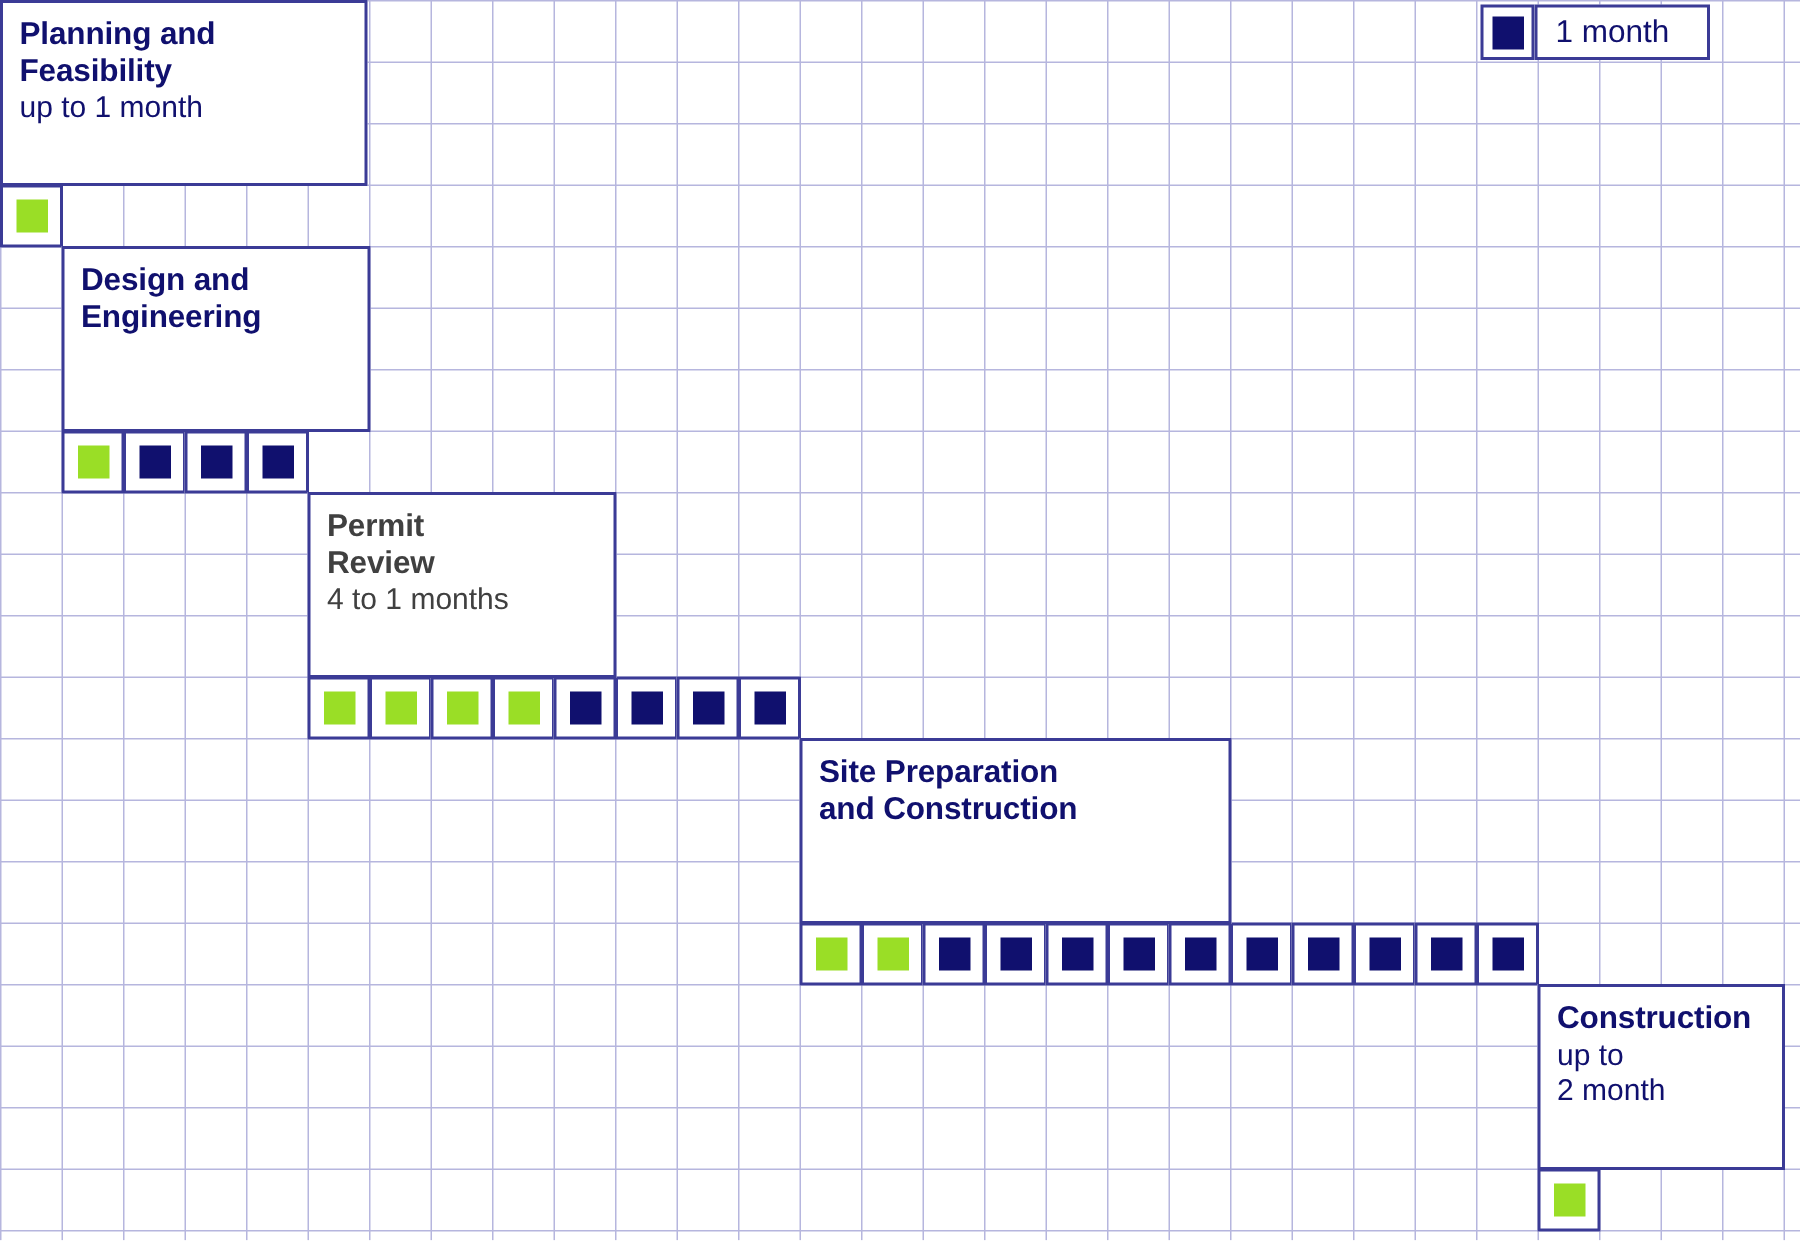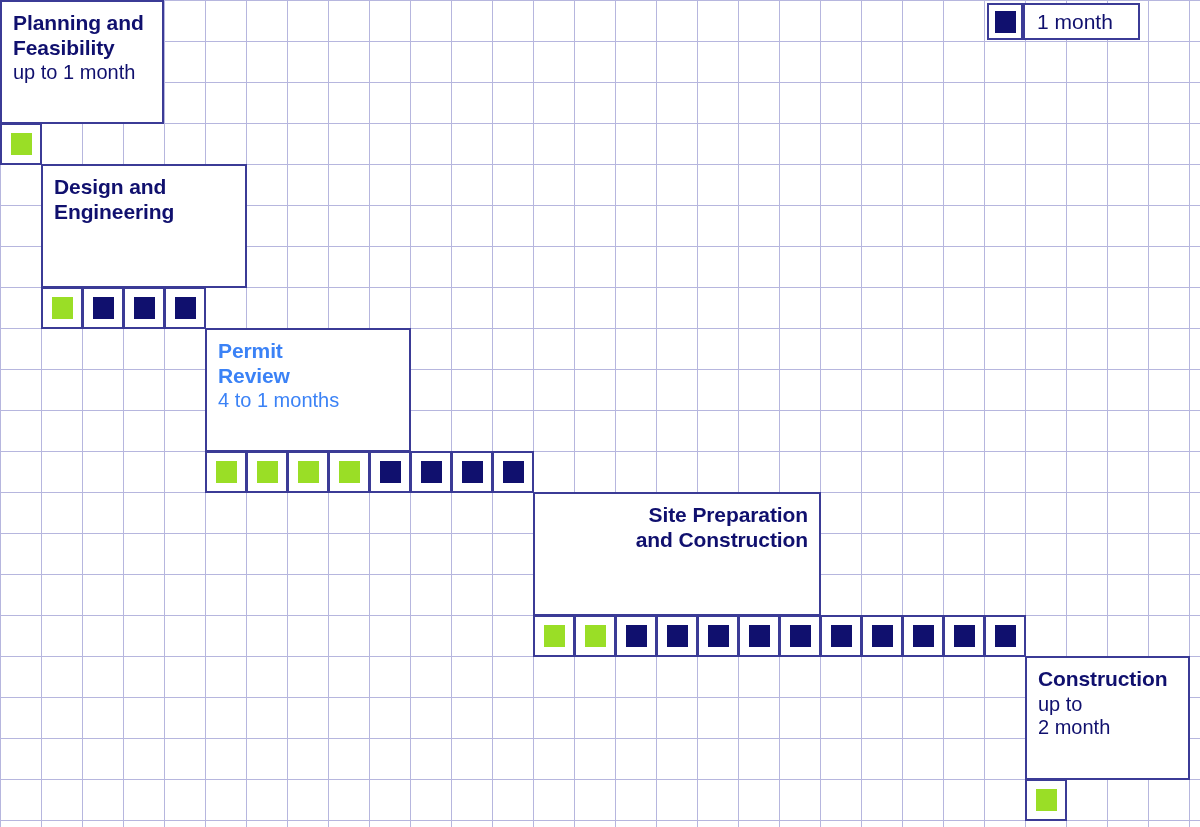--- a/index.html
+++ b/index.html
@@ -159,21 +159,21 @@
       <div class="gline-h" style="top: 574px; background: rgb(182, 182, 222);"></div>
       <div class="gline-h" style="top: 615px; background: rgb(182, 182, 222);"></div>
       <div class="gline-h" style="top: 656px; background: rgb(182, 182, 222);"></div>
       <div class="gline-h" style="top: 697px; background: rgb(182, 182, 222);"></div>
       <div class="gline-h" style="top: 738px; background: rgb(182, 182, 222);"></div>
       <div class="gline-h" style="top: 779px; background: rgb(182, 182, 222);"></div>
       <div class="gline-h" style="top: 820px; background: rgb(182, 182, 222);"></div>
     </div>
 
   <div id="phases-layer">
-      <div class="phase-box" style="left: 0px; top: 0px; width: 164px; height: 124px; border-color: rgb(59, 59, 150); color: rgb(16, 16, 110);">
+      <div class="phase-box" style="left: 0px; top: 0px; width: 245px; height: 124px; border-color: rgb(59, 59, 150); color: rgb(16, 16, 110);">
         <span class="phase-title">Planning and
 Feasibility</span>
         <span class="phase-dur">up to 1 month</span>
       </div>
       <div class="month-cell" style="left: 0px; top: 123px; width: 42px; height: 42px; border-color: rgb(59, 59, 150);">
         <span class="month-chip chip-green" style="background: rgb(154, 222, 38);"></span>
       </div>
       <div class="phase-box" style="left: 41px; top: 164px; width: 206px; height: 124px; border-color: rgb(59, 59, 150); color: rgb(16, 16, 110);">
         <span class="phase-title">Design and
 Engineering</span>
@@ -183,21 +183,21 @@
       </div>
       <div class="month-cell" style="left: 82px; top: 287px; width: 42px; height: 42px; border-color: rgb(59, 59, 150);">
         <span class="month-chip chip-navy" style="background: rgb(16, 16, 110);"></span>
       </div>
       <div class="month-cell" style="left: 123px; top: 287px; width: 42px; height: 42px; border-color: rgb(59, 59, 150);">
         <span class="month-chip chip-navy" style="background: rgb(16, 16, 110);"></span>
       </div>
       <div class="month-cell" style="left: 164px; top: 287px; width: 42px; height: 42px; border-color: rgb(59, 59, 150);">
         <span class="month-chip chip-navy" style="background: rgb(16, 16, 110);"></span>
       </div>
-      <div class="phase-box" style="left: 205px; top: 328px; width: 206px; height: 124px; border-color: rgb(59, 59, 150); color: #3b82f6;">
+      <div class="phase-box" style="left: 205px; top: 328px; width: 206px; height: 124px; border-color: rgb(59, 59, 150); color: #404040;">
         <span class="phase-title">Permit
 Review</span>
         <span class="phase-dur">4 to 1 months</span>
       </div>
       <div class="month-cell" style="left: 205px; top: 451px; width: 42px; height: 42px; border-color: rgb(59, 59, 150);">
         <span class="month-chip chip-green" style="background: rgb(154, 222, 38);"></span>
       </div>
       <div class="month-cell" style="left: 246px; top: 451px; width: 42px; height: 42px; border-color: rgb(59, 59, 150);">
         <span class="month-chip chip-green" style="background: rgb(154, 222, 38);"></span>
       </div>
@@ -212,21 +212,21 @@
       </div>
       <div class="month-cell" style="left: 410px; top: 451px; width: 42px; height: 42px; border-color: rgb(59, 59, 150);">
         <span class="month-chip chip-navy" style="background: rgb(16, 16, 110);"></span>
       </div>
       <div class="month-cell" style="left: 451px; top: 451px; width: 42px; height: 42px; border-color: rgb(59, 59, 150);">
         <span class="month-chip chip-navy" style="background: rgb(16, 16, 110);"></span>
       </div>
       <div class="month-cell" style="left: 492px; top: 451px; width: 42px; height: 42px; border-color: rgb(59, 59, 150);">
         <span class="month-chip chip-navy" style="background: rgb(16, 16, 110);"></span>
       </div>
-      <div class="phase-box" style="left: 533px; top: 492px; width: 288px; height: 124px; border-color: rgb(59, 59, 150); color: rgb(16, 16, 110); text-align: right;">
+      <div class="phase-box" style="left: 533px; top: 492px; width: 288px; height: 124px; border-color: rgb(59, 59, 150); color: rgb(16, 16, 110);">
         <span class="phase-title">Site Preparation
 and Construction</span>
       </div>
       <div class="month-cell" style="left: 533px; top: 615px; width: 42px; height: 42px; border-color: rgb(59, 59, 150);">
         <span class="month-chip chip-green" style="background: rgb(154, 222, 38);"></span>
       </div>
       <div class="month-cell" style="left: 574px; top: 615px; width: 42px; height: 42px; border-color: rgb(59, 59, 150);">
         <span class="month-chip chip-green" style="background: rgb(154, 222, 38);"></span>
       </div>
       <div class="month-cell" style="left: 615px; top: 615px; width: 42px; height: 42px; border-color: rgb(59, 59, 150);">

